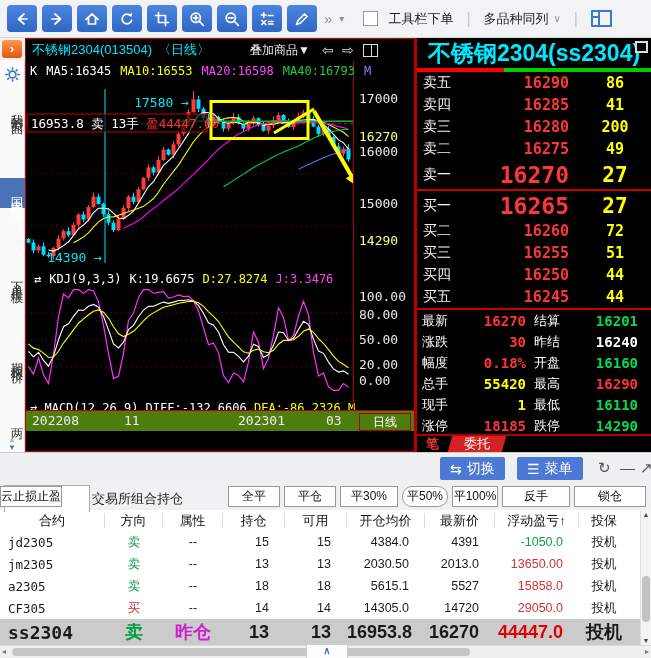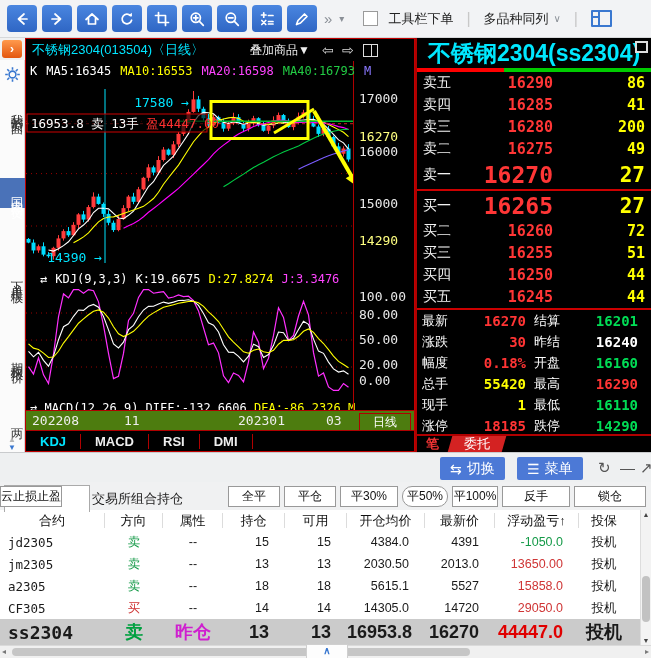--- a/index.html
+++ b/index.html
@@ -41,21 +41,21 @@
   .chart-titlebar{position:absolute;left:0;top:0;right:0;height:22px;display:flex;align-items:center;
                   color:#00e5ff;font-size:13px;padding-left:6px;}
   .ct-overlay{color:#eee;font-size:12px;position:absolute;left:224px;}
   .ct-arrow{color:#ddd;font-size:14px;position:absolute;}
   .ct-grid{position:absolute;left:337px;top:5px;width:13px;height:11px;border:1px solid #ddd;}
   .ct-grid::before{content:"";position:absolute;left:7px;top:0;bottom:0;width:1px;background:#ddd;}
   .ma-row{position:absolute;left:4px;top:25px;font-size:12px;white-space:nowrap;z-index:5;}
   .ma-row span{margin-right:9px;}
   .main-svg,.anno-svg{position:absolute;left:0;top:22px;}
   .anno-svg{z-index:6;pointer-events:none;}
-  .kdj-row{position:absolute;left:14px;top:233px;font-size:12px;white-space:nowrap;z-index:5;}
+  .kdj-row{position:absolute;left:8px;top:233px;font-size:12px;white-space:nowrap;z-index:5;}
   .kdj-row span{margin-right:8px;}
   .kdj-svg{position:absolute;left:0;top:250px;}
   .axis-line{position:absolute;left:327px;top:0px;width:1px;height:371px;background:#b00000;}
   .ylab{position:absolute;left:333px;font-size:13px;color:#e8e8e8;font-family:"DejaVu Sans Mono",monospace;z-index:4;}
   .ylab.cur{color:#ffff80;}
   .xaxis{position:absolute;left:0;right:0;top:371px;height:20px;background:#4d7c0f;border-top:1px solid #b00000;
          color:#eee;font-size:13px;font-family:"DejaVu Sans Mono",monospace;}
   .xaxis span{position:absolute;top:2px;}
   .period-box{position:absolute;right:3px;top:1px;width:50px;height:16px;border:1px solid #b00000;
               text-align:center;line-height:16px;color:#fff;font-size:12px;}
@@ -72,21 +72,21 @@
   .quote{position:absolute;left:415px;top:38px;width:236px;height:414px;background:#000;
          border-left:2px solid #b00000;box-sizing:border-box;}
   .q-title{height:30px;line-height:30px;text-align:center;color:#00e8ff;font-weight:bold;font-size:23px;}
   .q-pop{position:absolute;right:3px;top:3px;width:9px;height:8px;border:2px solid #ddd;background:#000;}
   .lvbar{height:4px;display:flex;}
   .lvbar .r{background:#ff0000;width:37%;}
   .lvbar .g{background:#00cc00;flex:1;}
   .qrow{height:22px;display:flex;align-items:center;padding:0 6px;}
   .qrow .ql{width:36px;color:#f2f2f2;font-size:14px;}
   .qrow .qp{flex:1;text-align:right;color:#ff3636;font-family:"DejaVu Sans Mono",monospace;font-weight:bold;font-size:15px;}
-  .qrow .qv{width:60px;text-align:right;padding-left:32px;color:#ffff00;font-family:"DejaVu Sans Mono",monospace;font-weight:bold;font-size:15px;}
+  .qrow .qv{width:60px;text-align:center;padding-left:16px;color:#ffff00;font-family:"DejaVu Sans Mono",monospace;font-weight:bold;font-size:15px;}
   .qrow.l1{height:29px;}
   .qrow.l1 .qp{font-size:23px;}
   .qrow.l1 .qv{font-size:21px;}
   .qdiv{height:2px;background:#cc0000;}
   .srow{height:21px;display:flex;align-items:center;padding:0 5px;font-size:13px;}
   .shalf{flex:1;display:flex;align-items:center;}
   .sl{width:40px;color:#fff;}
   .sv{flex:1;text-align:right;font-family:"DejaVu Sans Mono",monospace;font-weight:bold;font-size:14px;padding-right:8px;}
   .quote .c-red{color:#ff3434}.quote .c-green{color:#00dd55}.quote .c-yellow{color:#ffff00}.quote .c-white{color:#fff}
   .qtabs{position:absolute;left:0;right:0;bottom:0;height:16px;border-top:2px solid #b00000;display:flex;align-items:stretch;}
@@ -221,21 +221,21 @@
     <div class="side-item" style="top:358px">两</div>
     <div class="side-arrows">
       <div class="up">▲</div>
       <div class="dn">▼</div>
     </div>
   </div>
 
   <div class="chart-wrap">
     <div class="chart-titlebar">
       <span>不锈钢2304(013504)</span>
-      <span style="">〈日线〉</span>
+      <span style="margin-left:6px">〈日线〉</span>
       <span class="ct-overlay">叠加商品▼</span>
       <span class="ct-arrow" style="left:296px">⇦</span>
       <span class="ct-arrow" style="left:316px">⇨</span>
       <span class="ct-grid"></span>
     </div>
 
     <div class="ma-row mono">
       <span class="c-white">K</span><span class="c-white">MA5:16345</span><span class="c-yellow">MA10:16553</span><span class="c-magenta">MA20:16598</span><span class="c-green2">MA40:16793</span><span class="c-violet">M</span>
     </div>
 
@@ -423,26 +423,20 @@
     <div class="axis-line" style="top:22px;height:349px;"></div>
 
     <div class="xaxis">
       <span style="left:6px">202208</span>
       <span style="left:98px">11</span>
       <span style="left:212px">202301</span>
       <span style="left:300px">03</span>
       <span class="period-box">日线</span>
     </div>
 
-    <div class="ind-tabs">
-      <span class="ind-tab active">KDJ</span>
-      <span class="ind-tab">MACD</span>
-      <span class="ind-tab">RSI</span>
-      <span class="ind-tab">DMI</span>
-    </div>
   </div>
 
   <div class="quote">
     <div class="q-title">不锈钢2304(ss2304)</div>
     <div class="q-pop"></div>
     <div class="lvbar">
         <div class="r"></div>
         <div class="g"></div>
       </div>
 

